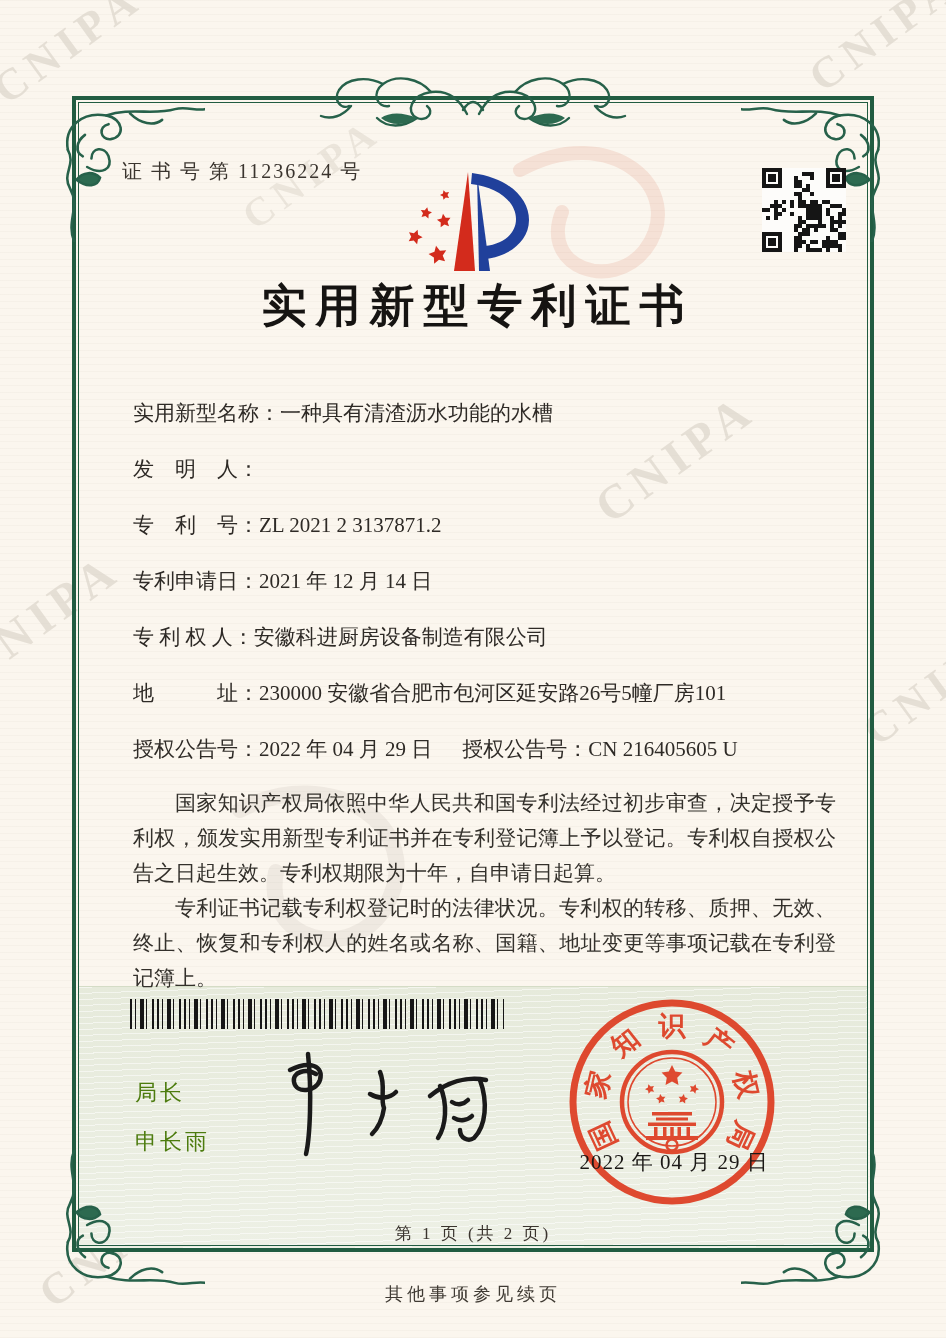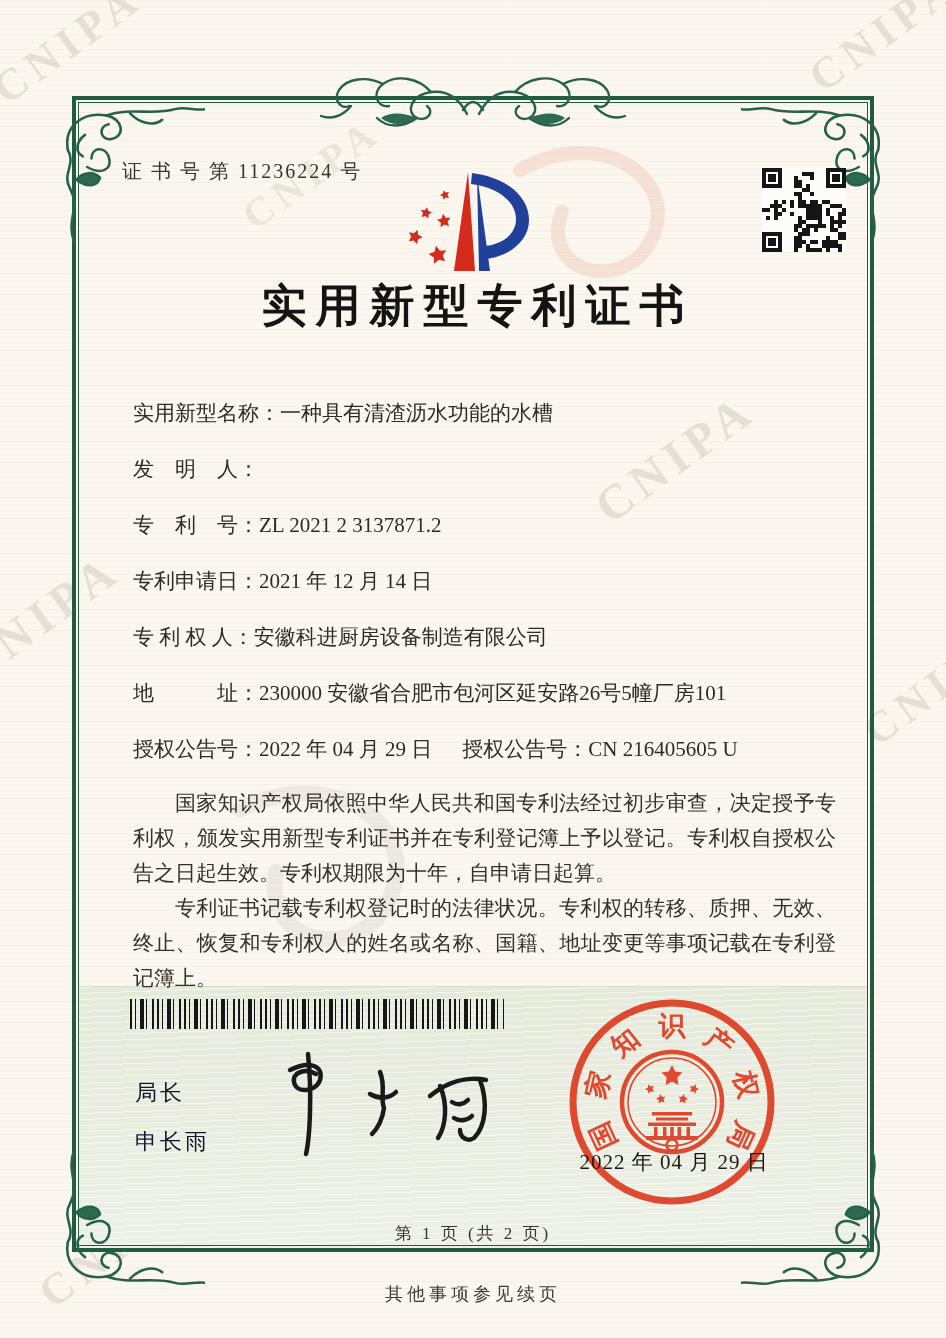--- a/index.html
+++ b/index.html
@@ -63,21 +63,21 @@
   .barcode{
     position:absolute;left:130px;top:999px;width:374px;height:30px;
     background:repeating-linear-gradient(90deg,
       #161616 0 2px,transparent 2px 5px,
       #161616 5px 6px,transparent 6px 10px,
       #161616 10px 14px,transparent 14px 16px,
       #161616 16px 17px,transparent 17px 22px,
       #161616 22px 24px,transparent 24px 27px);
   }
   .officer{position:absolute;left:135px;top:1078px;font-family:"Liberation Sans","DejaVu Sans",sans-serif;
-    font-size:22px;color:#0f172a;letter-spacing:3px;}
+    font-size:22px;color:#4d7c0f;letter-spacing:3px;}
   .officer .name{margin-top:19px;}
   .signature{position:absolute;left:262px;top:1042px;width:250px;height:120px;}
   .seal{position:absolute;left:564px;top:994px;width:216px;height:216px;mix-blend-mode:multiply;opacity:.92;}
   .seal text{font-family:"Liberation Serif","DejaVu Serif",serif;font-weight:bold;}
   .seal-date{
     position:absolute;left:552px;top:1148px;width:244px;text-align:center;z-index:4;
     font-size:21px;color:#1a1815;letter-spacing:1px;
   }
   .page-info{position:absolute;left:0;right:0;top:1222px;text-align:center;font-size:17px;letter-spacing:3px;color:#3a342e;}
   .cont-note{position:absolute;left:0;right:0;top:1282px;text-align:center;font-size:18px;letter-spacing:4px;color:#3f3a33;}

